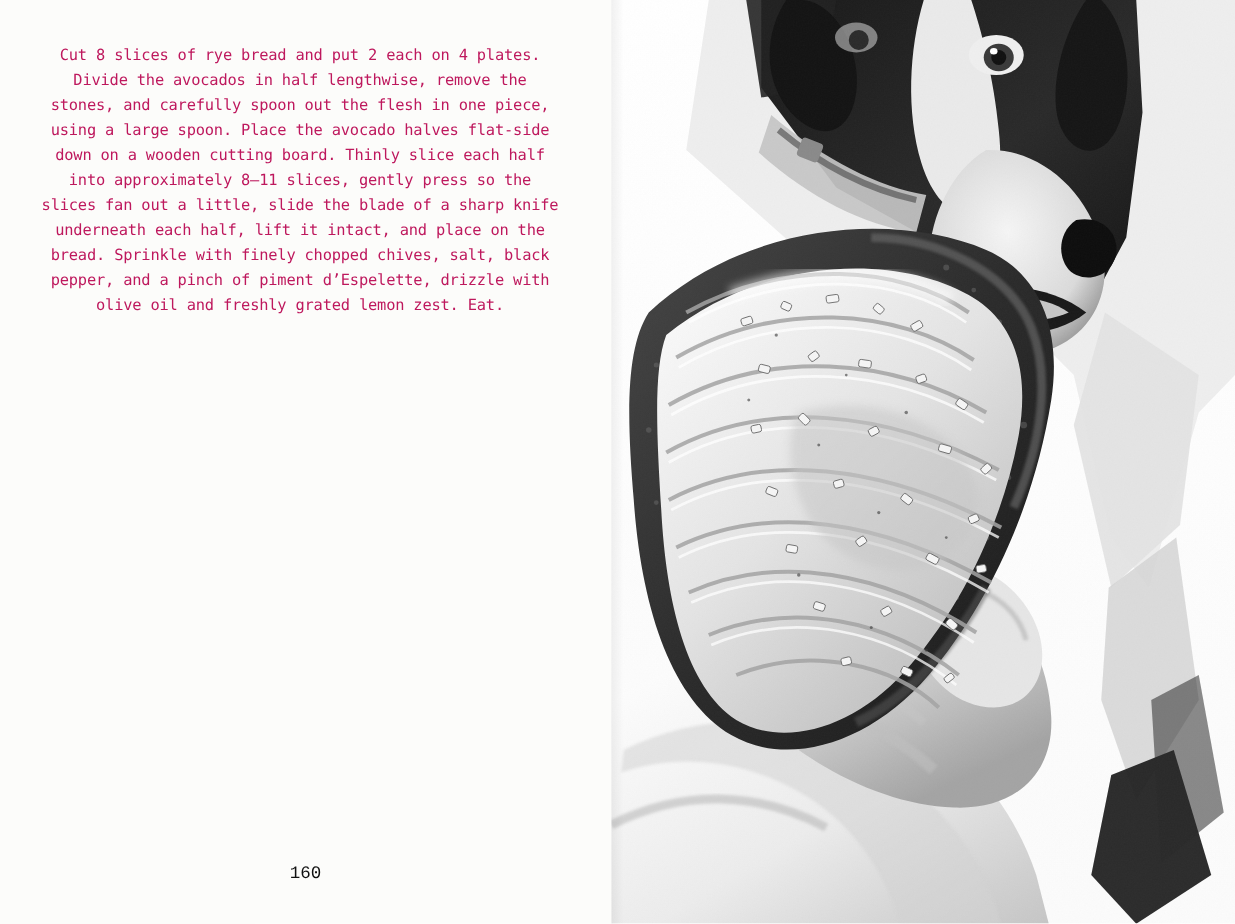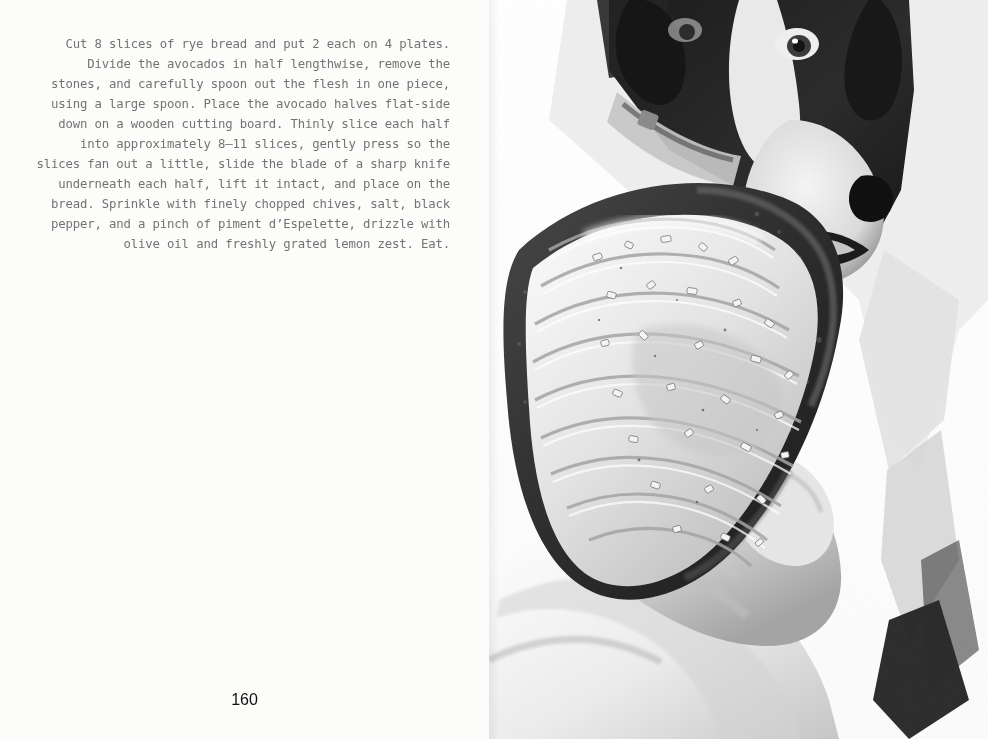--- a/index.html
+++ b/index.html
@@ -29,33 +29,33 @@
     box-sizing: border-box;
   }
   .recipe-body {
     position: absolute;
     left: 30px;
     top: 34px;
     width: 420px;
     font-family: "DejaVu Sans Mono", monospace;
     font-size: 12.3px;
     line-height: 1.63;
-    color: #737373;
+    color: #be185d;
     letter-spacing: -0.15px;
     white-space: pre-wrap;
-    text-align: right;
+    text-align: center;
   }
   .folio {
     position: absolute;
     left: 0;
     top: 691px;
     width: 489px;
     text-align: center;
-    font-family: Liberation Sans, sans-serif;
-    font-size: 16px;
+    font-family: Liberation Mono, monospace;
+    font-size: 14px;
     color: #111111;
   }
   
   .page-right {
     position: relative;
     width: 499px;
     height: 739px;
     background: #ffffff;
     overflow: hidden;
   }

